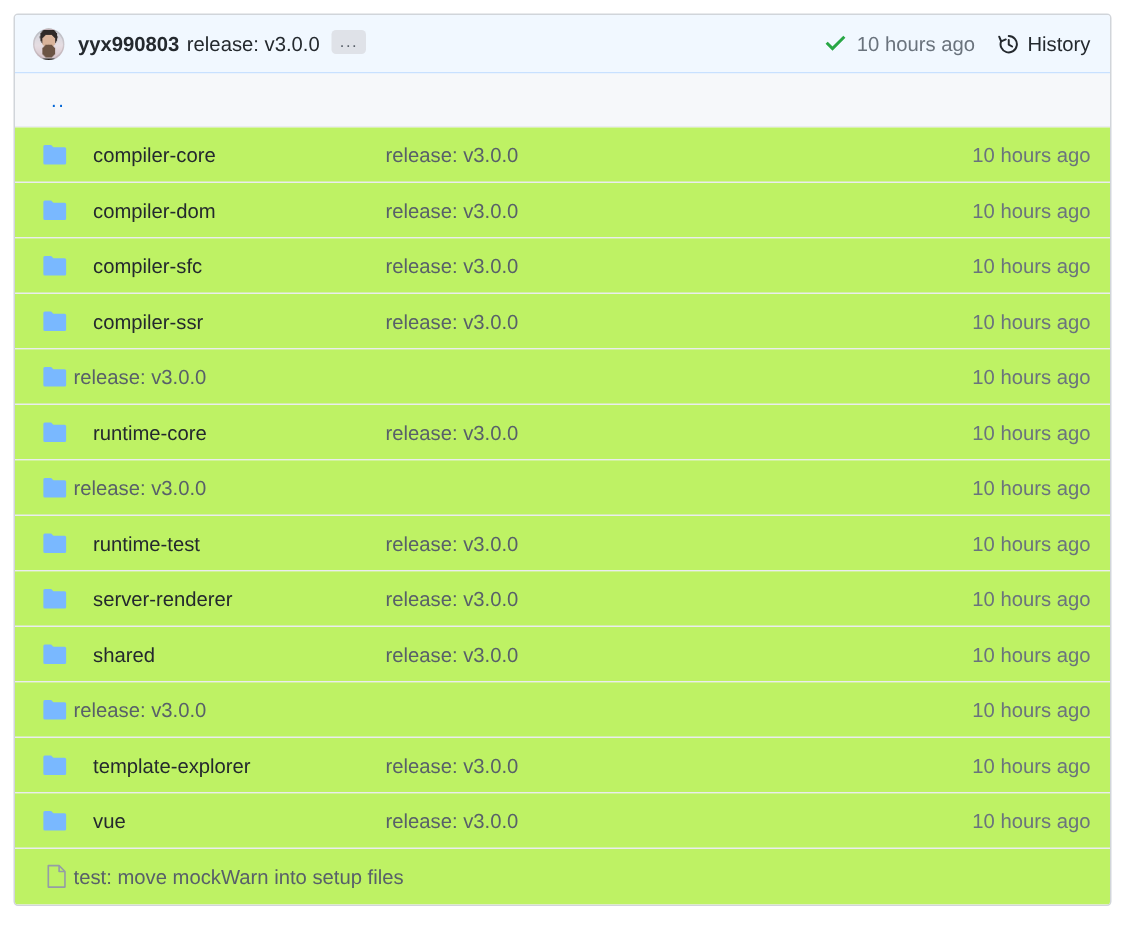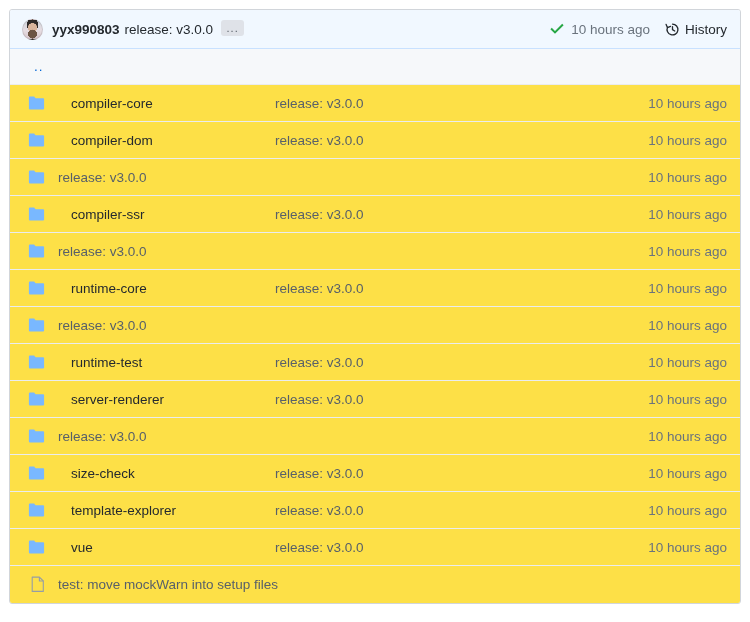--- a/index.html
+++ b/index.html
@@ -134,23 +134,22 @@
     letter-spacing: 1px;
     line-height: 10px;
   }
 
   
   .file-row {
     display: flex;
     align-items: center;
     height: 37px;
     border-bottom: 1px solid #eaecef;
-    background: #fde047;
-    box-sizing: border-box;
-    gap: 9px;
+    background: #bef264;
+    box-sizing: border-box;
   }
   .file-row:last-child { border-bottom: none; }
 
   .cell-icon {
     width: 39px;
     flex: 0 0 39px;
     display: flex;
     align-items: center;
     justify-content: flex-end;
     padding-right: 4px;
@@ -264,20 +263,23 @@
     </div>
     <div class="cell-age">10 hours ago</div>
   </div>
 
   <div class="file-row">
     <div class="cell-icon">
           <svg class="folder-icon" width="17" height="15" viewBox="0 0 17 15" aria-hidden="true">
             <path fill="#79b8ff" d="M0.9 1.6 A1 1 0 0 1 1.9 0.6 H6.1 L7.6 2.2 H15.1 A1 1 0 0 1 16.1 3.2 V12.6 A1 1 0 0 1 15.1 13.6 H1.9 A1 1 0 0 1 0.9 12.6 Z"></path>
           </svg>
         </div>
+    <div class="cell-name">
+      <a class="name-link">compiler-sfc</a>
+    </div>
     <div class="cell-msg">
       <a class="msg-link">release: v3.0.0</a>
     </div>
     <div class="cell-age">10 hours ago</div>
   </div>
 
   <div class="file-row">
     <div class="cell-icon">
           <svg class="folder-icon" width="17" height="15" viewBox="0 0 17 15" aria-hidden="true">
             <path fill="#79b8ff" d="M0.9 1.6 A1 1 0 0 1 1.9 0.6 H6.1 L7.6 2.2 H15.1 A1 1 0 0 1 16.1 3.2 V12.6 A1 1 0 0 1 15.1 13.6 H1.9 A1 1 0 0 1 0.9 12.6 Z"></path>
@@ -360,35 +362,35 @@
     </div>
     <div class="cell-age">10 hours ago</div>
   </div>
 
   <div class="file-row">
     <div class="cell-icon">
           <svg class="folder-icon" width="17" height="15" viewBox="0 0 17 15" aria-hidden="true">
             <path fill="#79b8ff" d="M0.9 1.6 A1 1 0 0 1 1.9 0.6 H6.1 L7.6 2.2 H15.1 A1 1 0 0 1 16.1 3.2 V12.6 A1 1 0 0 1 15.1 13.6 H1.9 A1 1 0 0 1 0.9 12.6 Z"></path>
           </svg>
         </div>
-    <div class="cell-msg">
-      <a class="msg-link">release: v3.0.0</a>
-    </div>
-    <div class="cell-age">10 hours ago</div>
-  </div>
-
-  <div class="file-row">
-    <div class="cell-icon">
-          <svg class="folder-icon" width="17" height="15" viewBox="0 0 17 15" aria-hidden="true">
-            <path fill="#79b8ff" d="M0.9 1.6 A1 1 0 0 1 1.9 0.6 H6.1 L7.6 2.2 H15.1 A1 1 0 0 1 16.1 3.2 V12.6 A1 1 0 0 1 15.1 13.6 H1.9 A1 1 0 0 1 0.9 12.6 Z"></path>
-          </svg>
-        </div>
-    <div class="cell-name">
-      <a class="name-link">size-check</a>
-    </div>
+    <div class="cell-name">
+      <a class="name-link">shared</a>
+    </div>
+    <div class="cell-msg">
+      <a class="msg-link">release: v3.0.0</a>
+    </div>
+    <div class="cell-age">10 hours ago</div>
+  </div>
+
+  <div class="file-row">
+    <div class="cell-icon">
+          <svg class="folder-icon" width="17" height="15" viewBox="0 0 17 15" aria-hidden="true">
+            <path fill="#79b8ff" d="M0.9 1.6 A1 1 0 0 1 1.9 0.6 H6.1 L7.6 2.2 H15.1 A1 1 0 0 1 16.1 3.2 V12.6 A1 1 0 0 1 15.1 13.6 H1.9 A1 1 0 0 1 0.9 12.6 Z"></path>
+          </svg>
+        </div>
     <div class="cell-msg">
       <a class="msg-link">release: v3.0.0</a>
     </div>
     <div class="cell-age">10 hours ago</div>
   </div>
 
   <div class="file-row">
     <div class="cell-icon">
           <svg class="folder-icon" width="17" height="15" viewBox="0 0 17 15" aria-hidden="true">
             <path fill="#79b8ff" d="M0.9 1.6 A1 1 0 0 1 1.9 0.6 H6.1 L7.6 2.2 H15.1 A1 1 0 0 1 16.1 3.2 V12.6 A1 1 0 0 1 15.1 13.6 H1.9 A1 1 0 0 1 0.9 12.6 Z"></path>

